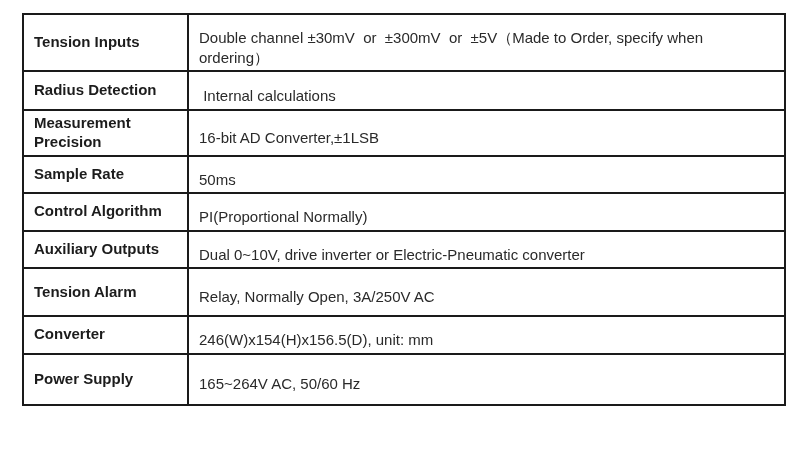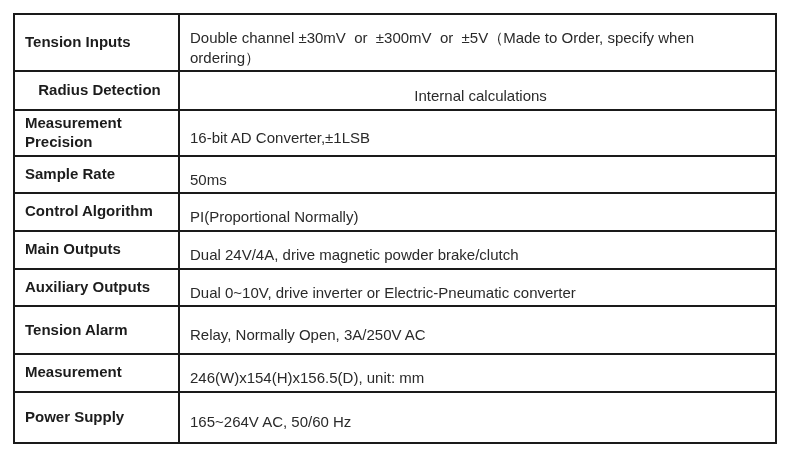--- a/index.html
+++ b/index.html
@@ -10,21 +10,21 @@
   .page {
     position: relative;
     width: 800px;
     height: 459px;
     background: #ffffff;
     font-family: "Liberation Sans", "DejaVu Sans", sans-serif;
     overflow: hidden;
   }
   table.spec-table {
     position: absolute;
-    left: 13px;
+    left: 22px;
     top: 13px;
     width: 764px;
     border-collapse: collapse;
     table-layout: fixed;
   }
   table.spec-table td {
     border: 2px solid #1a1a1a;
     vertical-align: middle;
     overflow: hidden;
   }
@@ -38,21 +38,21 @@
   }
   td.value-cell {
     padding: 13px 8px 3px 10px;
     font-size: 15px;
     font-weight: normal;
     color: #2a2a2a;
     line-height: 1.3;
     white-space: pre-wrap;
   }
   tr.r0  { height: 56px; }
-  tr.r1  { height: 39px; text-align: center; }
+  tr.r1  { height: 39px; }
   tr.r2  { height: 37px; margin-left: 20px; }
   tr.r3  { height: 26px; }
   tr.r4  { height: 37px; border-radius: 15px; }
   tr.r5  { height: 38px; }
   tr.r6  { height: 37px; }
   tr.r7  { height: 48px; }
   tr.r8  { height: 37px; }
   tr.r9  { height: 37px; }
   tr.r10 { height: 51px; }
 </style>
@@ -75,34 +75,30 @@
         <td class="value-cell">16-bit AD Converter,±1LSB</td>
       </tr>
       <tr class="r3">
         <td class="label-cell">Sample Rate</td>
         <td class="value-cell">50ms</td>
       </tr>
       <tr class="r4">
         <td class="label-cell">Control Algorithm</td>
         <td class="value-cell">PI(Proportional Normally)</td>
       </tr>
-      <tr class="r5">
-        <td class="label-cell">Main Outputs</td>
-        <td class="value-cell">Dual 24V/4A, drive magnetic powder brake/clutch</td>
-      </tr>
       <tr class="r6">
         <td class="label-cell">Auxiliary Outputs</td>
         <td class="value-cell">Dual 0~10V, drive inverter or Electric-Pneumatic converter</td>
       </tr>
       <tr class="r7">
         <td class="label-cell">Tension Alarm</td>
         <td class="value-cell">Relay, Normally Open, 3A/250V AC</td>
       </tr>
       <tr class="r9">
-        <td class="label-cell">Measurement</td>
+        <td class="label-cell">Converter</td>
         <td class="value-cell">246(W)x154(H)x156.5(D), unit: mm</td>
       </tr>
       <tr class="r10">
         <td class="label-cell">Power Supply</td>
         <td class="value-cell">165~264V AC, 50/60 Hz</td>
       </tr>
     </tbody>
   </table>
 </div>
 

